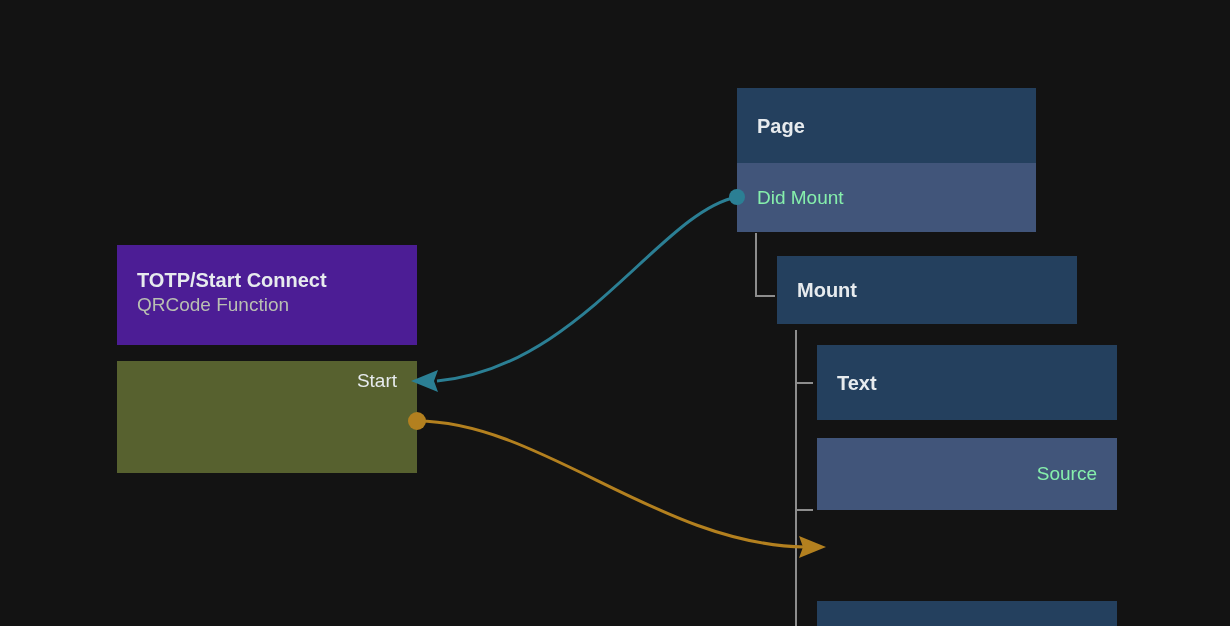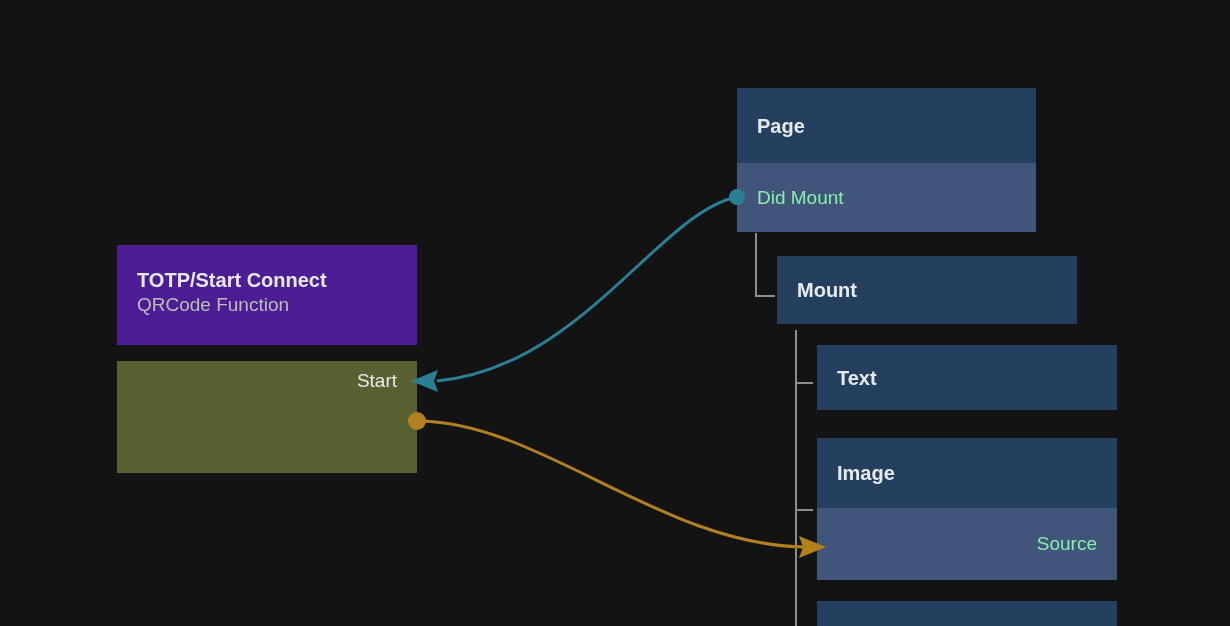--- a/index.html
+++ b/index.html
@@ -88,21 +88,21 @@
   .blue-row    { background: #41557a; }
 
   .n-page   { left: 737px; top: 88px;  width: 299px; }
   .n-page .blue-header { height: 75px; }
   .n-page .blue-row    { height: 69px; }
 
   .n-group  { left: 777px; top: 256px; width: 300px; }
   .n-group .blue-header { height: 68px; }
 
   .n-text   { left: 817px; top: 345px; width: 300px; }
-  .n-text .blue-header { height: 65px; }
+  .n-text .blue-header { height: 75px; }
 
   .n-image  { left: 817px; top: 438px; width: 300px; }
   .n-image .blue-header { height: 70px; }
   .n-image .blue-row    { height: 72px; justify-content: flex-end; }
 
   .n-partial { left: 817px; top: 601px; width: 300px; }
   .n-partial .blue-header { height: 25px; }
 
   
   .tree-line {
@@ -158,23 +158,20 @@
     </div>
   </div>
 
   <div class="node n-text">
     <div class="node-header blue-header">
       <div class="node-title">Text</div>
     </div>
   </div>
 
   <div class="node n-image">
-    <div class="node-header blue-header">
-      <div class="node-title">Image</div>
-    </div>
     <div class="node-row blue-row">
       <span>Source</span>
     </div>
   </div>
 
   <div class="node n-partial">
     <div class="node-header blue-header">
       <div class="node-title"></div>
     </div>
   </div>

